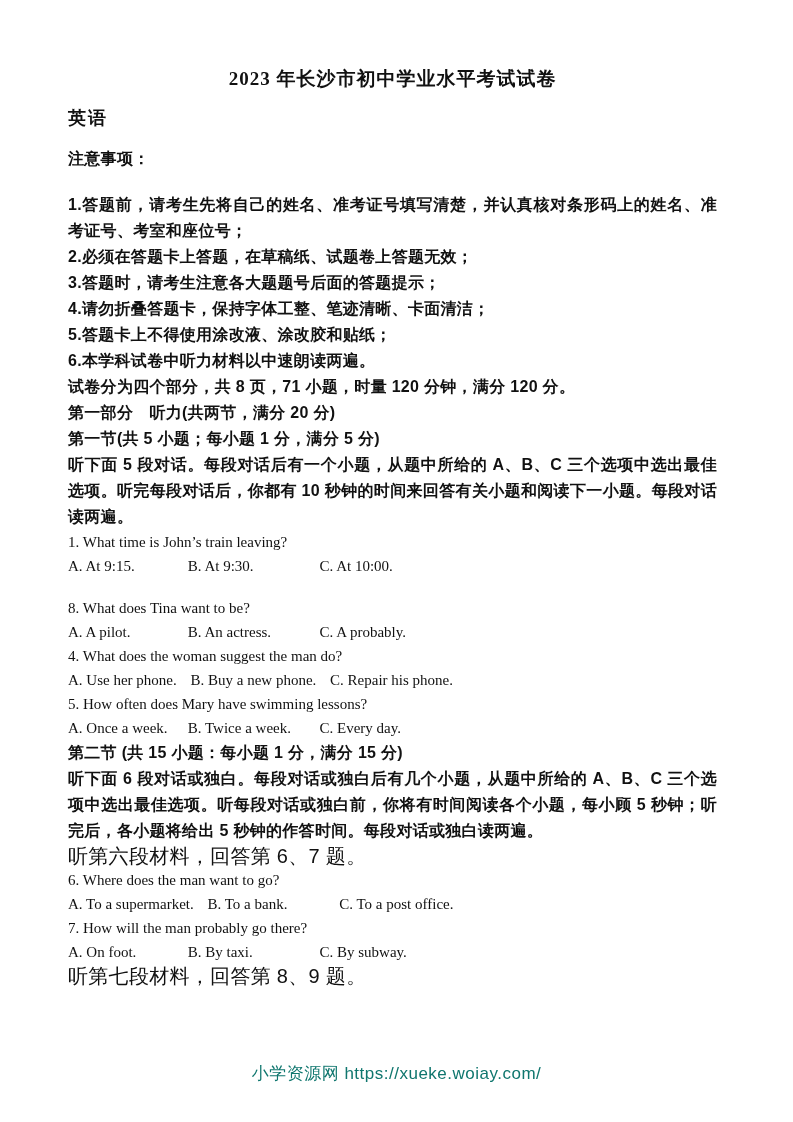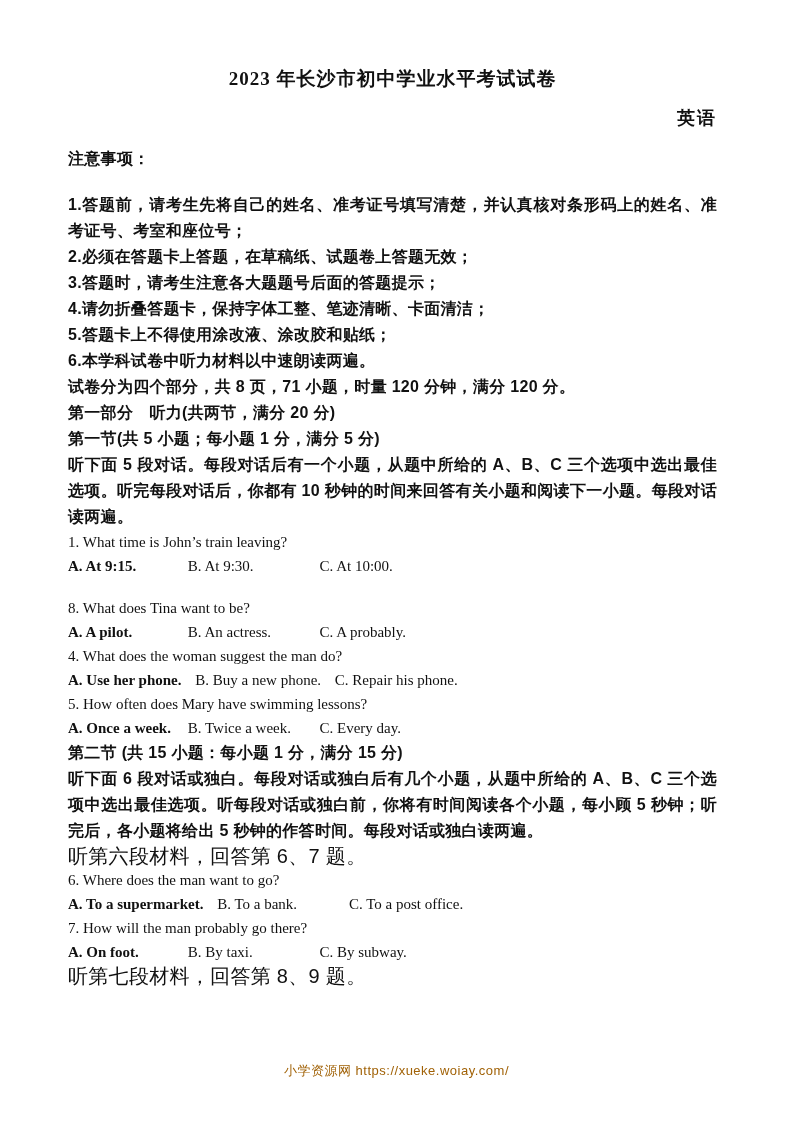--- a/index.html
+++ b/index.html
@@ -21,21 +21,21 @@
     line-height:26px;
     text-align:center;
     letter-spacing:1px;
   }
   .subject{
     margin:0;
     font-family:"Liberation Serif", serif;
     font-weight:bold;
     font-size:18px;
     line-height:24px;
-    text-align:right;
+    text-align:left;
     letter-spacing:2px;
   }
   .cjk{
     font-family:"Liberation Sans", sans-serif;
     font-weight:bold;
     font-size:16px;
     line-height:26px;
     margin:0;
     text-align:justify;
     letter-spacing:0.3px;
@@ -51,31 +51,31 @@
   .notice-label{margin-top:16px;margin-bottom:20px;}
   .en{
     font-family:"Liberation Serif", serif;
     font-size:15px;
     line-height:24px;
     margin:0;
   }
   .opts span{
     display:inline-block;
   }
-  .opts .col-a{min-width:106px;margin-right:10px;font-weight:bold;}
+  .opts .col-a{min-width:106px;margin-right:10px;}
   .opts .col-b{min-width:118px;margin-right:10px;}
   .spacer-18{height:18px;}
   .footer{
     position:absolute;
     left:0;top:1062px;
     width:100%;
     text-align:center;
     font-family:"Liberation Sans", sans-serif;
-    font-size:13px;
-    color:#a16207;
+    font-size:17px;
+    color:#0f766e;
     letter-spacing:0.5px;
   }
 </style>
 </head>
 <body>
 
 <div class="page">
 
   <h1 class="title">2023 年长沙市初中学业水平考试试卷</h1>
   <h2 class="subject">英语</h2>

